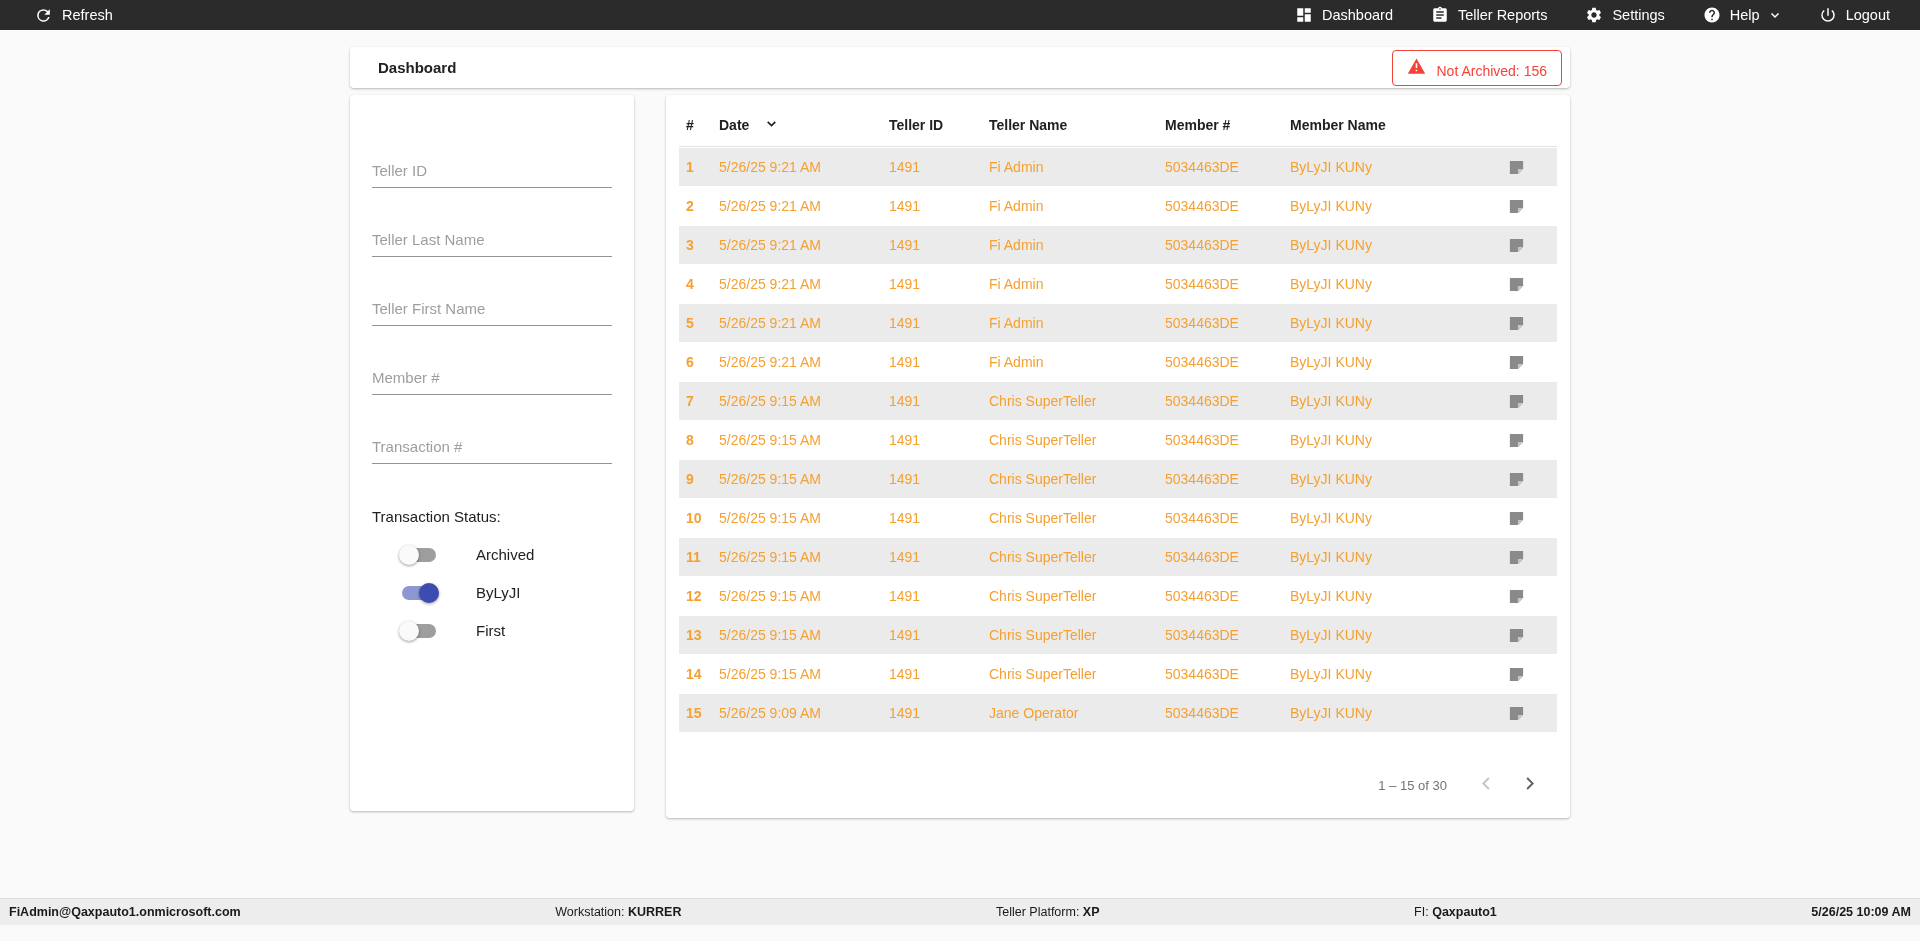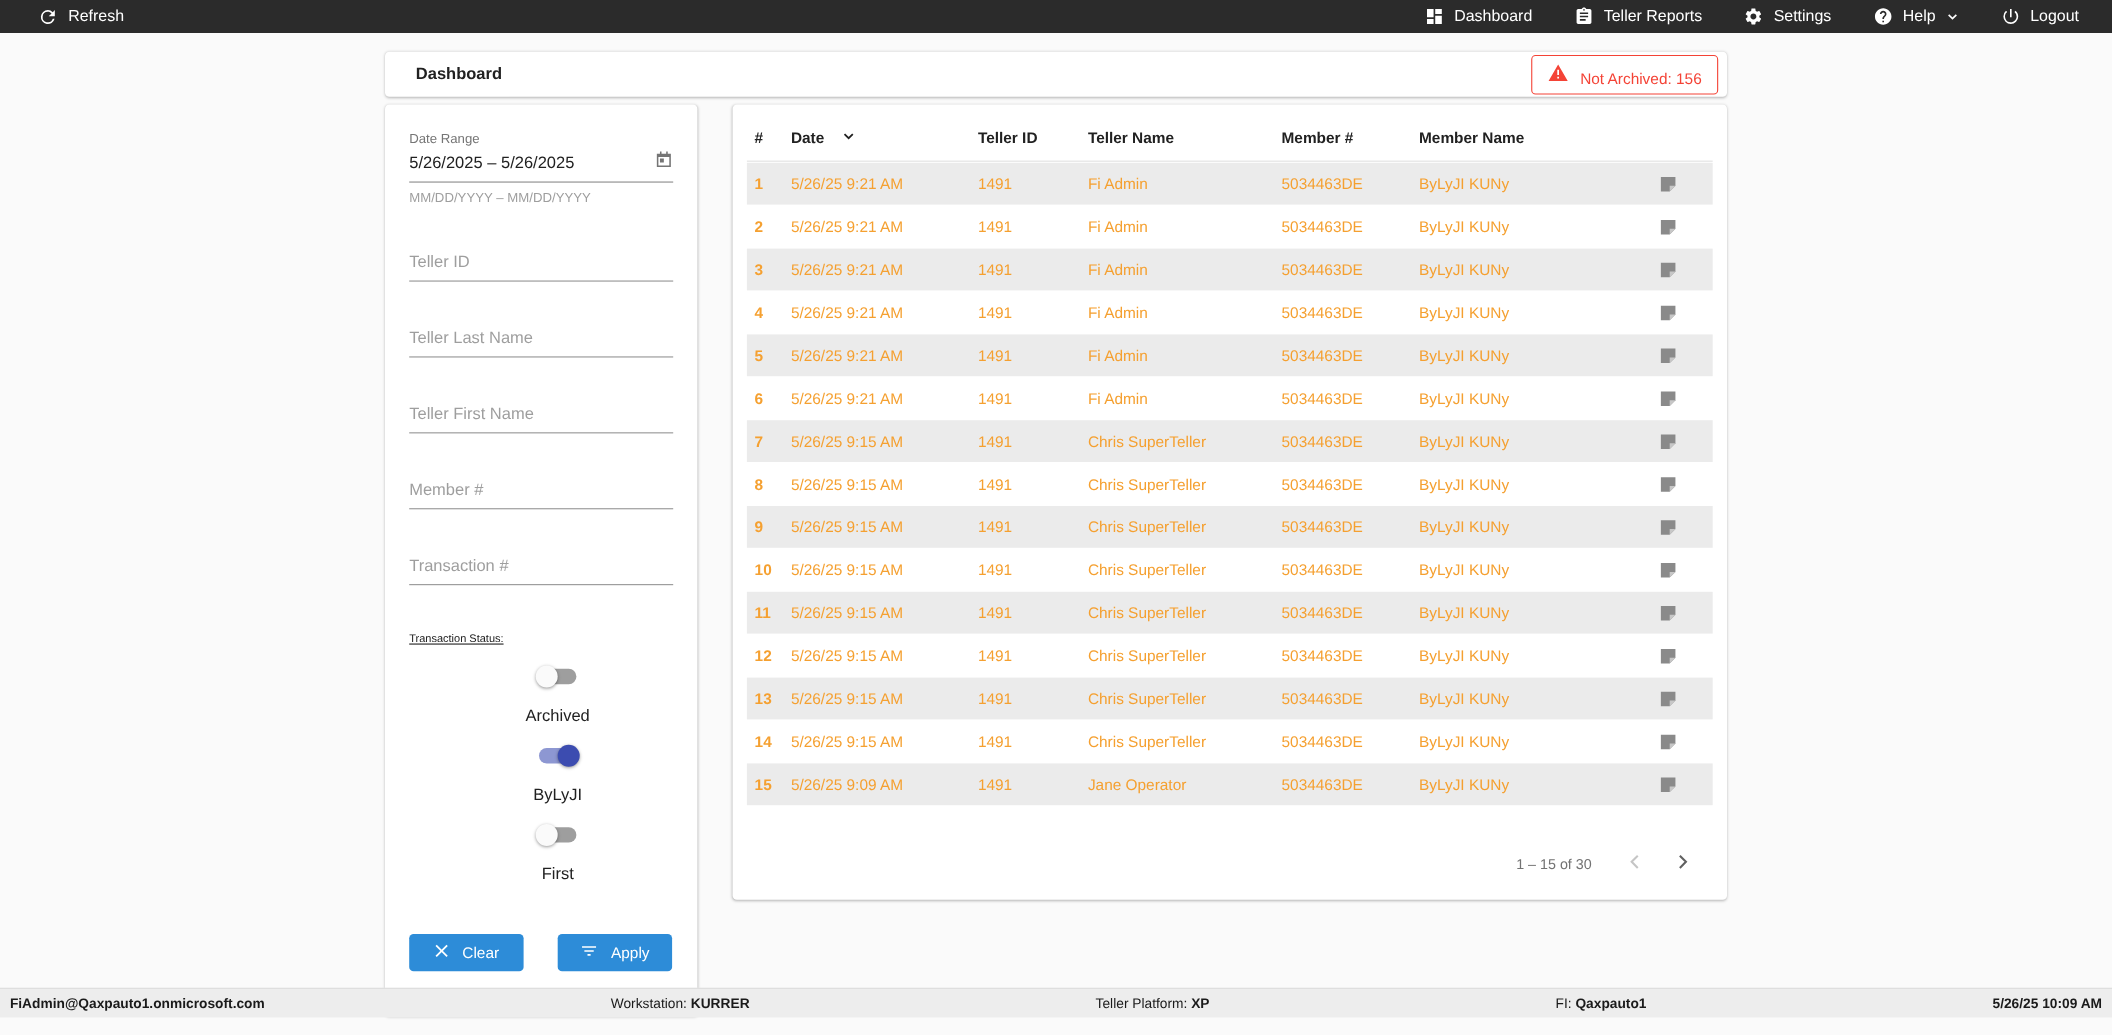--- a/index.html
+++ b/index.html
@@ -55,22 +55,22 @@
   }
   .helper { font-size:12px; color:#9e9e9e; margin-top:7px; }
   .txt-input {
     display:block; width:100%; border:none; border-bottom:1px solid #949494;
     outline:none; font-size:15px; padding:6px 0 8px 0; background:transparent;
     font-family:"Liberation Sans", sans-serif; color:#212121;
   }
   .txt-input::placeholder { color:#9e9e9e; opacity:1; }
   .mt-date { margin-bottom:24px; }
   .mt-field { margin-top:37px; }
-  .status-label { font-size:10px; color:#212121; margin-top:44px;text-decoration:underline; }
-  .toggle-row { display:flex; align-items:center; gap:20px; margin-top:21px; padding-left:30px;flex-direction:column; }
+  .status-label { font-size:15px; color:#212121; margin-top:44px; }
+  .toggle-row { display:flex; align-items:center; gap:40px; margin-top:21px; padding-left:30px; }
   .switch { position:relative; width:34px; height:14px; border-radius:7px; background:#9e9e9e; flex:none; }
   .switch .knob {
     position:absolute; top:-3px; left:-3px; width:20px; height:20px; border-radius:50%;
     background:#fafafa; box-shadow:0 1px 3px rgba(0,0,0,0.4);
   }
   .switch.on { background:#8d97d2; }
   .switch.on .knob { left:17px; background:#3c4cb0; }
   .toggle-label { font-size:15px; }
   .btn-row { display:flex; gap:31px; margin-top:46px; }
   .btn {
@@ -183,34 +183,20 @@
             <path d="M1 21h22L12 2 1 21zm12-3h-2v-2h2v2zm0-4h-2v-6h2v6z"></path>
           </svg>
       </span>
       <span data-interactable="false">Not Archived: 156</span>
     </div>
   </div>
 
   <div class="cols">
 
     <div class="card sidebar" data-interactable="false">
-      <div class="mt-date">
-        <div class="fld-label" data-interactable="false">Date Range</div>
-        <div class="date-row">
-          <input class="date-input" type="text" data-interactable="true" value="5/26/2025 – 5/26/2025" style="">
-          <span data-interactable="true">
-            <svg width="17" height="17" viewBox="0 0 24 24" fill="#757575">
-                <path d="M7 1h2v4H7zM15 1h2v4h-2z"></path>
-                <path d="M3 4v17h18V4H3zm16 15H5V8h14v11z"></path>
-                <path d="M7 10h5v5H7z"></path>
-              </svg>
-          </span>
-        </div>
-        <div class="helper" data-interactable="false">MM/DD/YYYY – MM/DD/YYYY</div>
-      </div>
 
       <input class="txt-input mt-field" type="text" data-interactable="true" placeholder="Teller ID" style="">
       <input class="txt-input mt-field" type="text" data-interactable="true" placeholder="Teller Last Name" style="">
       <input class="txt-input mt-field" type="text" data-interactable="true" placeholder="Teller First Name" style="">
       <input class="txt-input mt-field" type="text" data-interactable="true" placeholder="Member #" style="">
       <input class="txt-input mt-field" type="text" data-interactable="true" placeholder="Transaction #" style="">
 
       <div class="status-label" data-interactable="false">Transaction Status:</div>
 
       <div class="toggle-row" data-interactable="false">
@@ -225,39 +211,20 @@
           </span>
         <span class="toggle-label" data-interactable="false">ByLyJI</span>
       </div>
       <div class="toggle-row" data-interactable="false">
         <span class="switch" data-interactable="true">
             <span class="knob"></span>
           </span>
         <span class="toggle-label" data-interactable="false">First</span>
       </div>
 
-      <div class="btn-row">
-        <button class="btn" data-interactable="true">
-          <span data-interactable="false">
-            <svg width="15" height="15" viewBox="0 0 24 24" fill="none" stroke="#fff" stroke-width="2.6">
-                <line x1="4" y1="4" x2="20" y2="20"></line>
-                <line x1="20" y1="4" x2="4" y2="20"></line>
-              </svg>
-          </span>
-          <span data-interactable="false">Clear</span>
-        </button>
-        <button class="btn" data-interactable="true">
-          <span data-interactable="false">
-            <svg width="17" height="17" viewBox="0 0 24 24" fill="#fff">
-                <path d="M10 18h4v-2h-4v2zM3 8h18V6H3v2zm3 5h12v-2H6v2z"></path>
-              </svg>
-          </span>
-          <span data-interactable="false">Apply</span>
-        </button>
-      </div>
     </div>
 
     <div class="card main-card" data-interactable="false">
       <div class="thead" data-interactable="false">
         <span class="c-num" data-interactable="false">#</span>
         <span class="c-date date-head" data-interactable="true">
           <span data-interactable="false">Date</span>
           <span data-interactable="false">
             <svg width="13" height="13" viewBox="0 0 24 24" fill="none" stroke="#212121" stroke-width="3">
                 <polyline points="5,9 12,16 19,9"></polyline>

